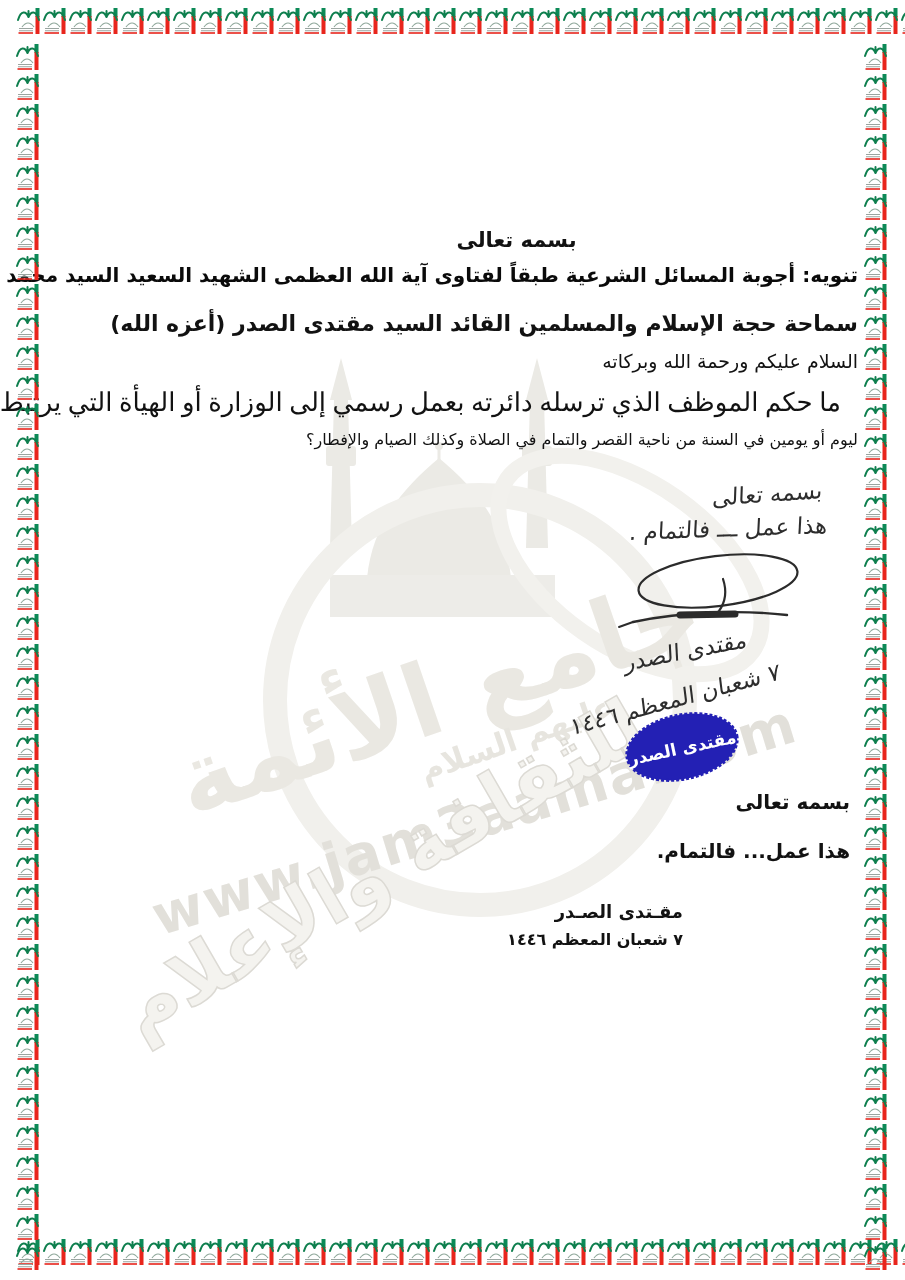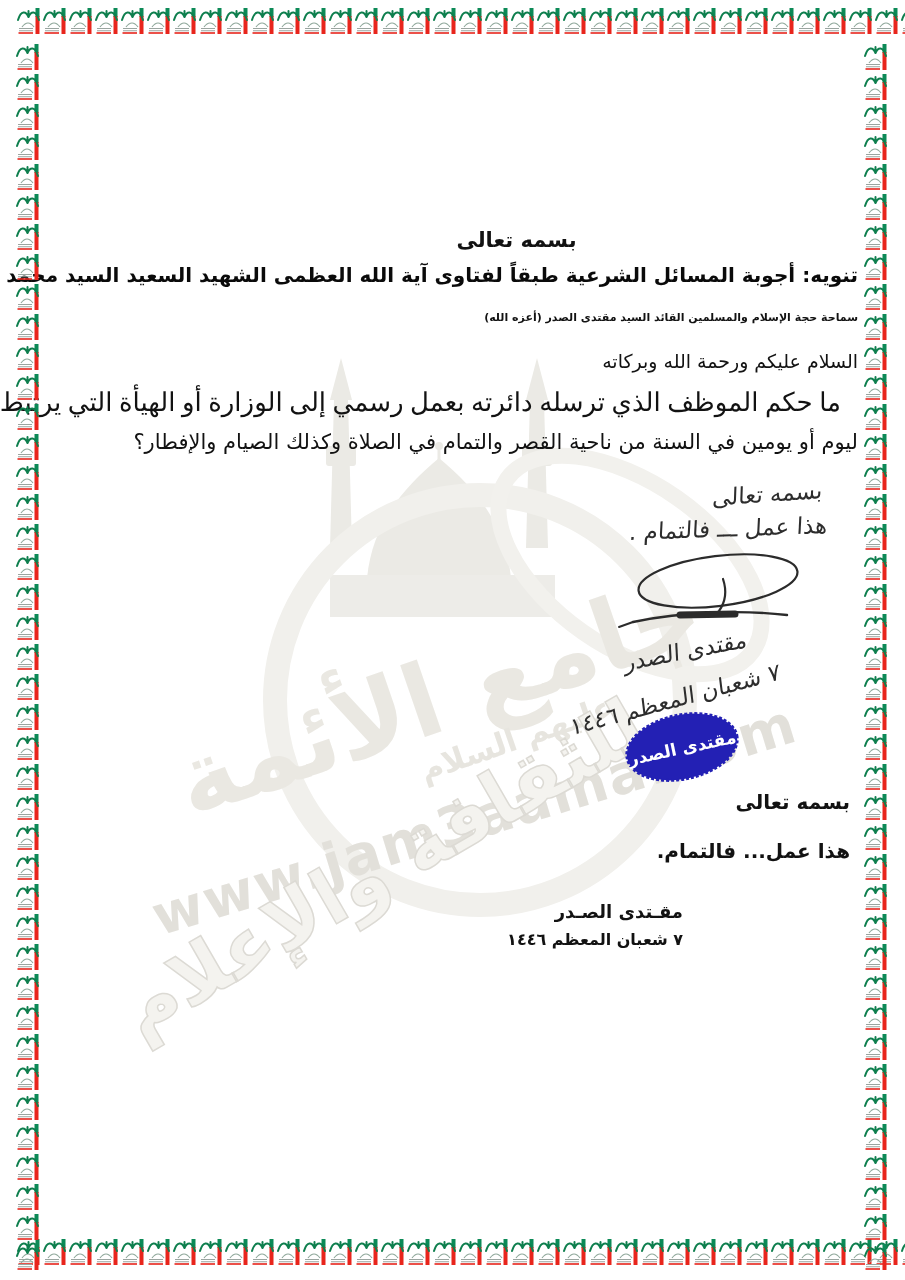--- a/index.html
+++ b/index.html
@@ -17,24 +17,24 @@
   #border-bottom{top:1237px;}
   #border-left{left:15px;}
   #border-right{left:863px;}
   .b-icon{width:26px;height:30px;display:block;flex:0 0 auto;}
   
   #watermark{left:0;top:0;z-index:0;}
   
   .txt{position:absolute;direction:rtl;white-space:nowrap;color:#121212;z-index:3;}
   #basmala-top{top:228px;left:128px;right:0;text-align:center;font-size:21px;font-weight:bold;}
   #notice{top:263px;right:47px;font-size:20px;font-weight:bold;color:#0a0a0a;}
-  #authority{top:311px;right:47px;font-size:11px;font-weight:bold;}
+  #authority{top:311px;right:47px;font-size:22px;font-weight:bold;}
   #salam{top:350px;right:47px;font-size:19px;font-weight:normal;}
   #q1{top:387px;right:64px;font-size:26px;font-family:Liberation Serif, serif;}
-  #q2{top:430px;right:47px;font-size:21px;}
+  #q2{top:430px;right:47px;font-size:16px;}
   
   .hand{position:absolute;direction:rtl;white-space:nowrap;color:#2d2d2d;z-index:3;
         transform-origin:100% 50%;}
   #hand-basmala{top:477px;right:82px;font-size:23px;transform:rotate(-4deg) skewX(-6deg);}
   #hand-answer{top:512px;right:78px;font-size:23px;transform:rotate(-2deg) skewX(-5deg);}
   #hand-name{top:626px;right:158px;font-size:23px;transform:rotate(-11deg) skewX(-8deg);}
   #hand-date{top:658px;right:125px;font-size:23px;transform:rotate(-15deg) skewX(-8deg);}
   #signature{left:585px;top:549px;z-index:3;}
   #stamp{left:620px;top:707px;z-index:3;}
   

